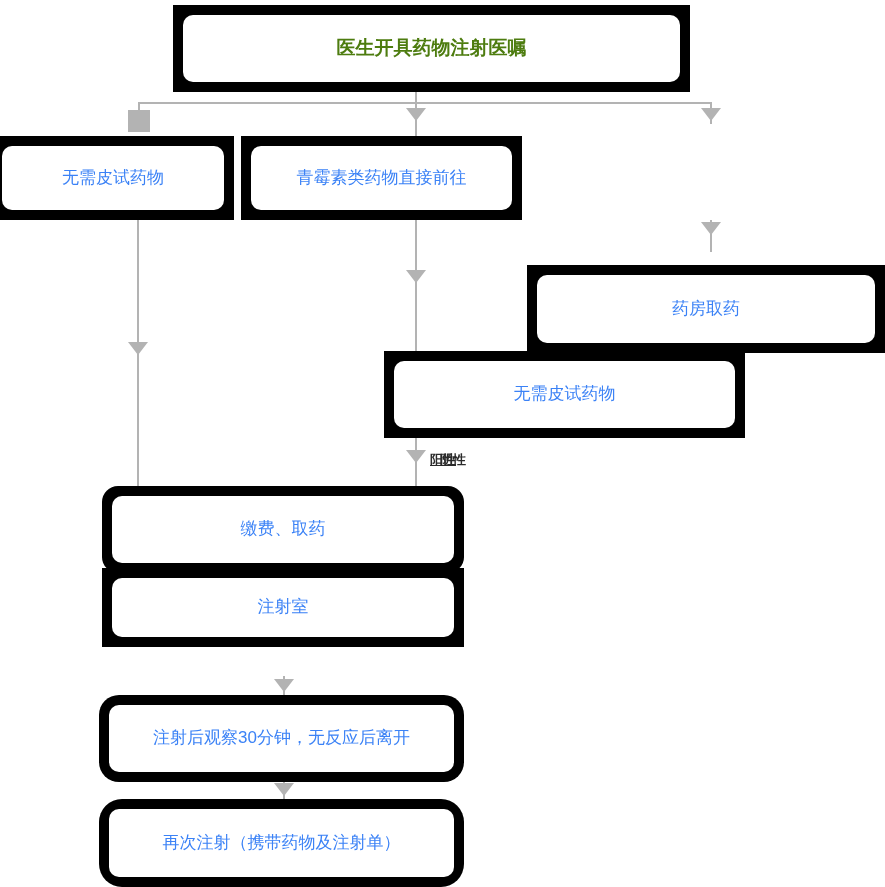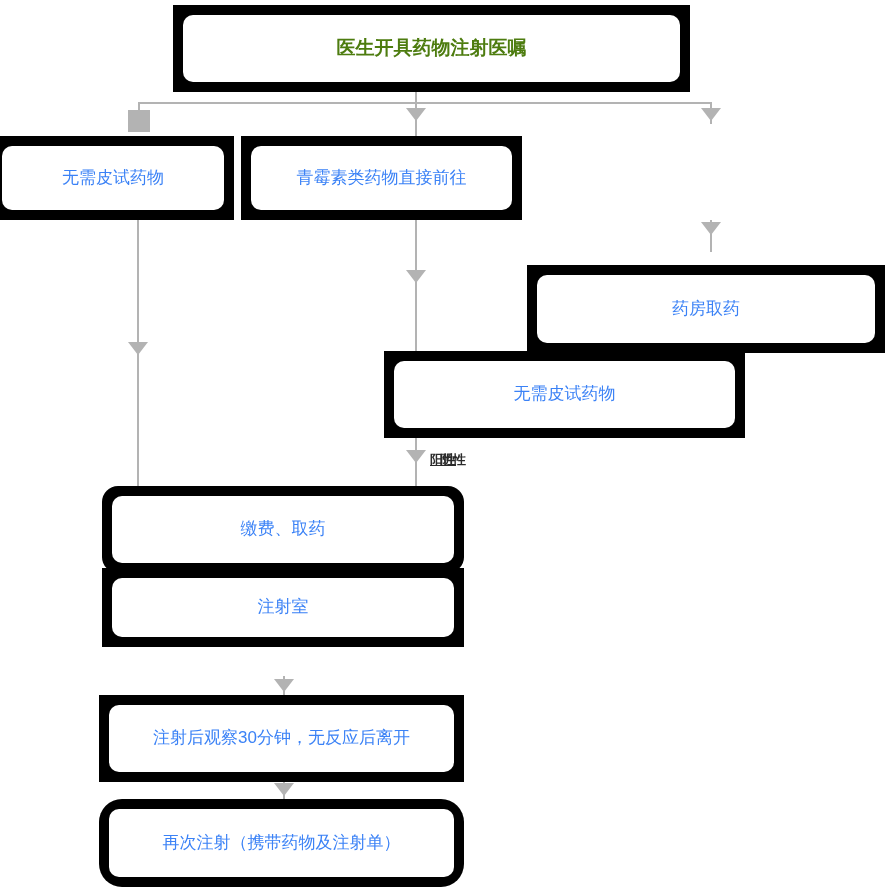--- a/index.html
+++ b/index.html
@@ -171,21 +171,21 @@
       <span class="node-label">缴费、取药</span>
     </div>
   </div>
 
   <div class="node" style="left:102px; top:568px; width:362px; height:79px;font-family:Liberation Serif, serif;">
     <div class="node-inner">
       <span class="node-label">注射室</span>
     </div>
   </div>
 
-  <div class="node" style="left:99px; top:695px; width:365px; height:87px;">
+  <div class="node" style="left:99px; top:695px; width:365px; height:87px;border-radius:20px;">
     <div class="node-inner">
       <span class="node-label">注射后观察30分钟，无反应后离开</span>
     </div>
   </div>
 
   <div class="node" style="left:99px; top:799px; width:365px; height:88px;border-radius:23px;">
     <div class="node-inner">
       <span class="node-label">再次注射（携带药物及注射单）</span>
     </div>
   </div>

